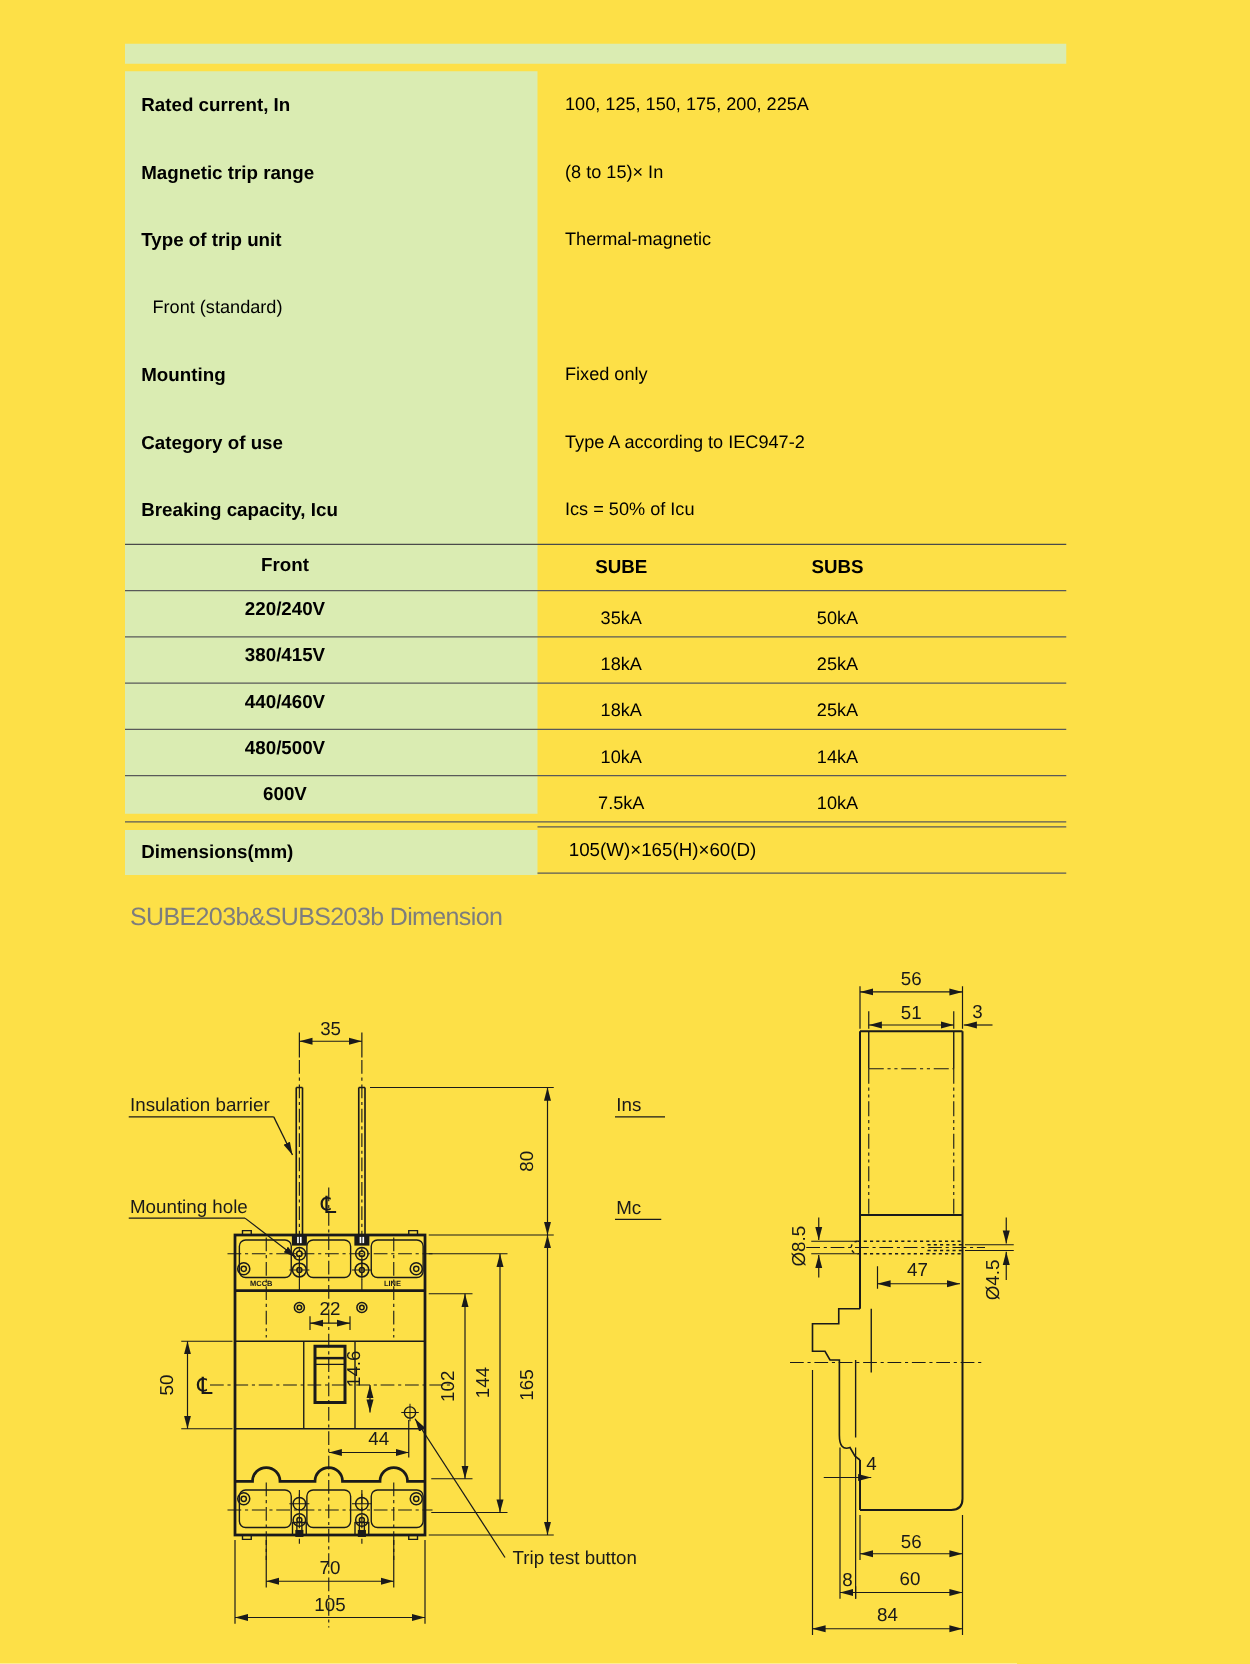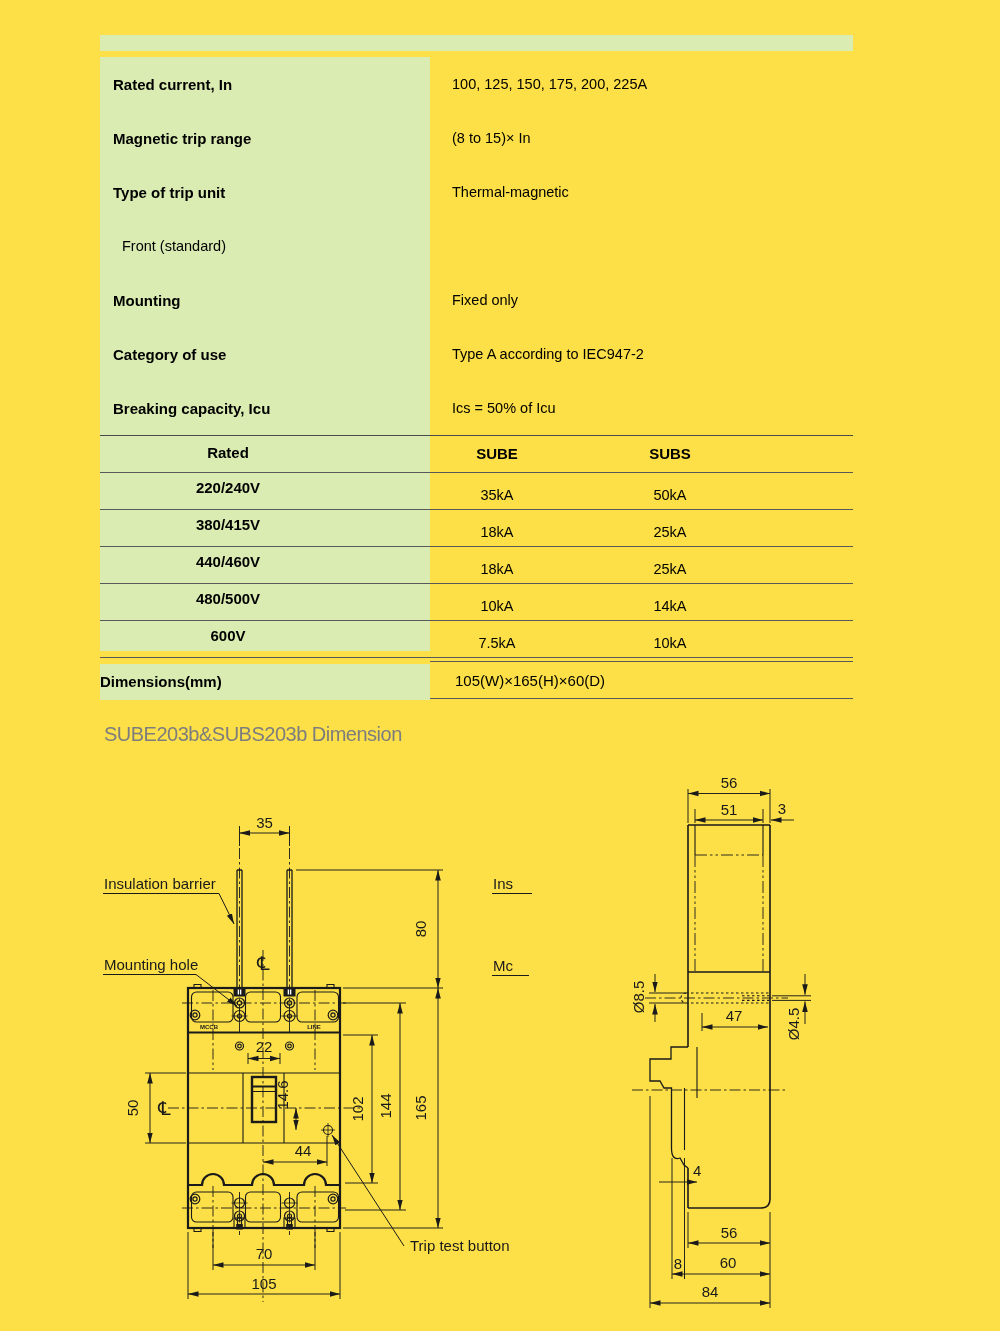--- a/index.html
+++ b/index.html
@@ -12,21 +12,21 @@
   .specrow{display:flex;height:54px;align-items:center;}
   .specrow .lbl{width:330px;padding-left:13px;box-sizing:border-box;font-size:15px;font-weight:bold;}
   .specrow .val{padding-left:22px;font-size:14.5px;}
   .brk{left:100px;top:435px;width:753px;}
   .brkrow{position:relative;height:36px;border-bottom:1px solid #595959;}
   .brkhead{height:36px;border-top:1.5px solid #4a4a4a;border-bottom:1px solid #595959;position:relative;}
   .c1{position:absolute;left:28px;width:200px;text-align:center;font-weight:bold;font-size:15px;line-height:33px;}
   .c2{position:absolute;left:337px;width:120px;text-align:center;font-size:14.5px;line-height:44px;}
   .c3{position:absolute;left:510px;width:120px;text-align:center;font-size:14.5px;line-height:44px;}
   .brkhead .c2,.brkhead .c3{font-weight:bold;font-size:15px;line-height:36px;}
-  .dimlbl{left:100px;top:664px;width:330px;height:36px;line-height:36px;
+  .dimlbl{left:100px;top:664px;width:330px;height:36px;line-height:36px;padding-left:13px;
           box-sizing:border-box;font-size:15px;font-weight:bold;}
   .dimval{left:430px;top:661px;width:423px;height:38px;box-sizing:border-box;
           border-top:1px solid #595959;border-bottom:1px solid #595959;
           line-height:37px;padding-left:25px;font-size:15px;}
   .heading{left:104px;top:723px;font-size:20px;letter-spacing:-0.5px;}
   svg{position:absolute;left:0;top:758px;}
   svg text{font-family:"Liberation Sans","DejaVu Sans",sans-serif;}
   .cl{font-family:"DejaVu Sans",sans-serif;}
 </style>
 </head>
@@ -62,21 +62,21 @@
       <div class="val">Type A according to IEC947-2</div>
     </div>
     <div class="specrow">
       <div class="lbl">Breaking capacity, Icu</div>
       <div class="val">Ics = 50% of Icu</div>
     </div>
   </div>
 
   <div class="abs brk">
     <div class="brkhead">
-      <span class="c1">Rated</span>
+      <span class="c1">Front</span>
       <span class="c2">SUBE</span>
       <span class="c3">SUBS</span>
     </div>
     <div class="brkrow">
       <span class="c1" style="line-height:30px">220/240V</span>
       <span class="c2">35kA</span>
       <span class="c3">50kA</span>
     </div>
     <div class="brkrow">
       <span class="c1" style="line-height:30px">380/415V</span>

